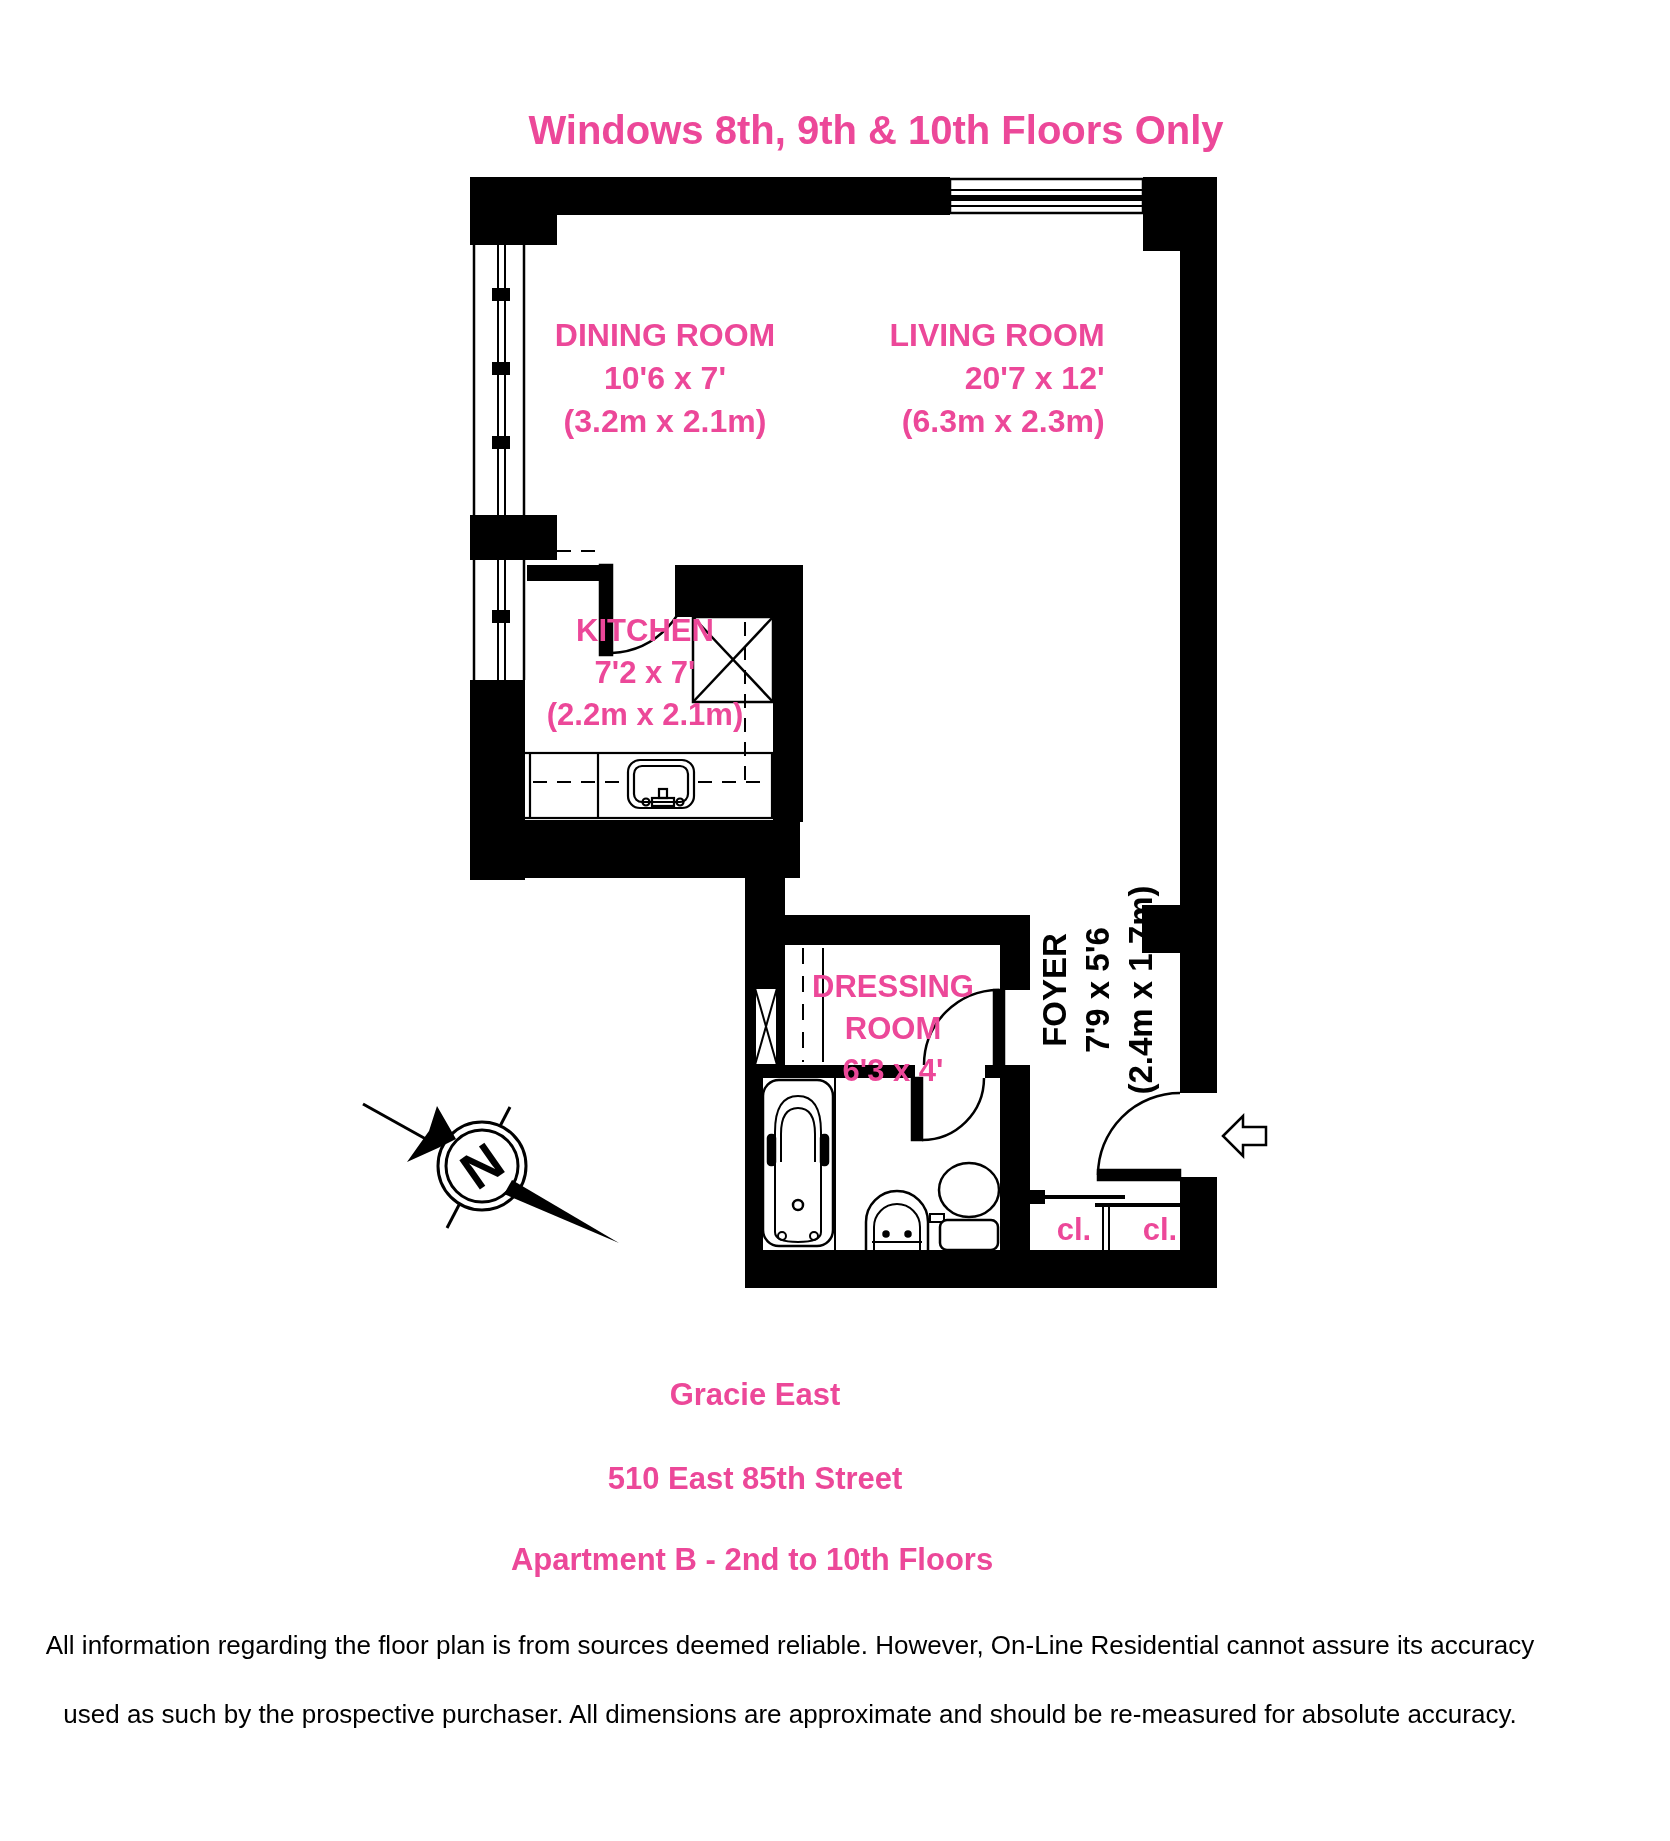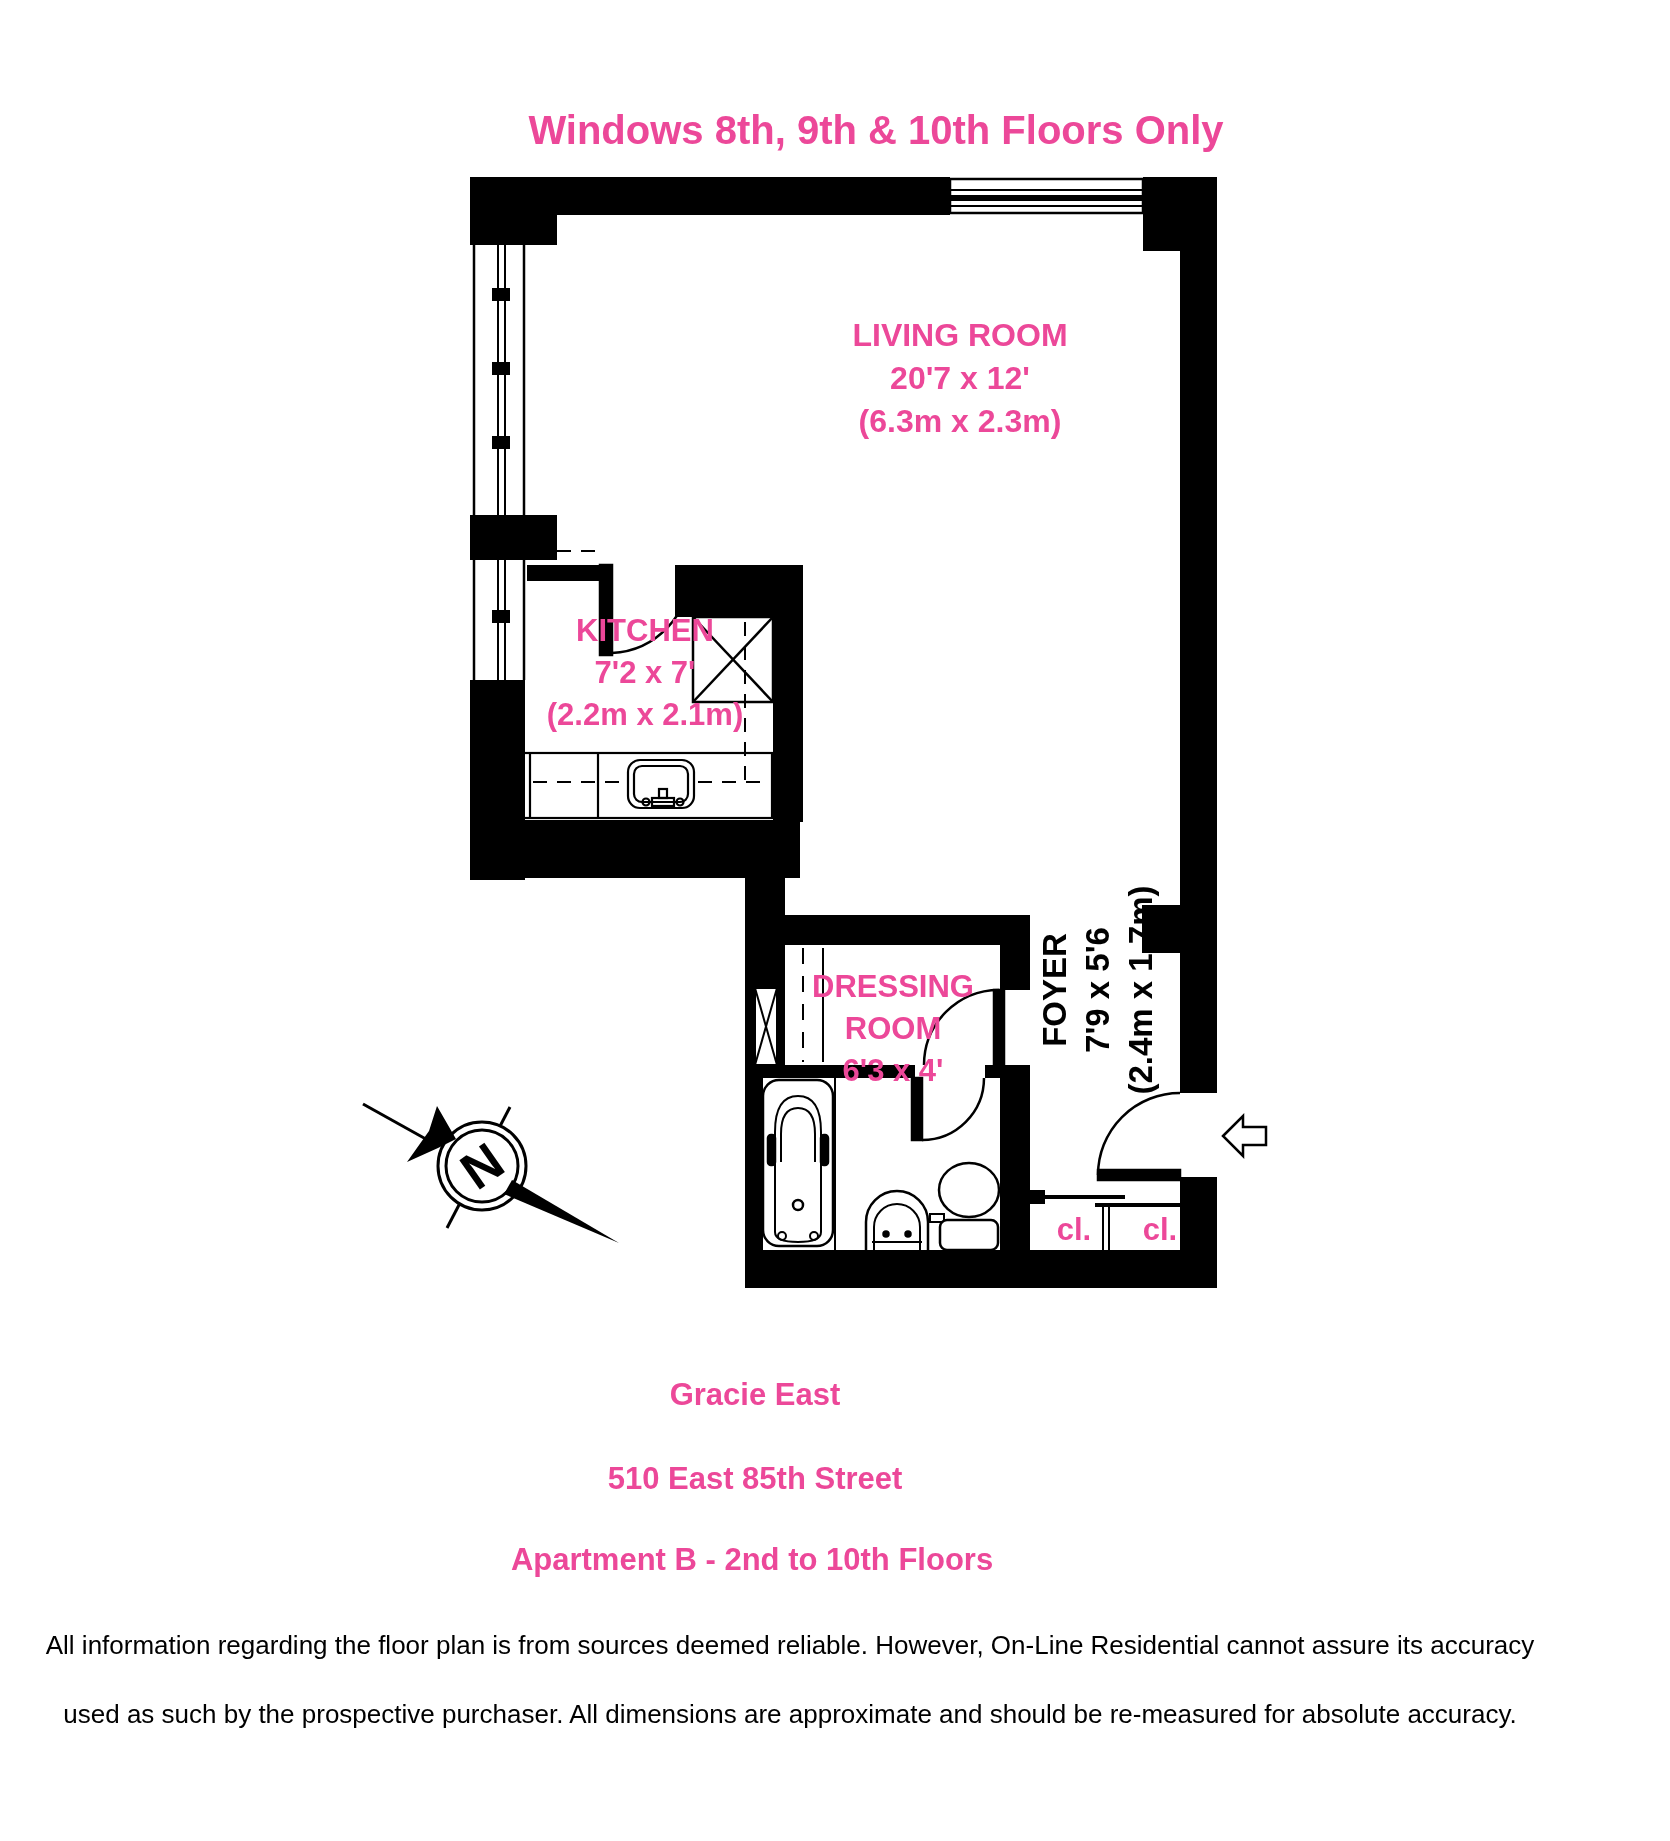--- a/index.html
+++ b/index.html
@@ -207,22 +207,27 @@
       <circle cx="482" cy="1166" r="44" fill="#fff" stroke="#000" stroke-width="3"></circle>
       <circle cx="482" cy="1166" r="36" fill="none" stroke="#000" stroke-width="3"></circle>
       <polygon points="437,1106 456,1139 438,1148 407,1162 429,1131" fill="#000"></polygon>
       <polygon points="512,1180 619,1243 504,1194" fill="#000"></polygon>
       <text x="482" y="1184" text-anchor="middle" font-size="52" font-weight="bold" transform="rotate(-35 482 1166)" fill="#000">N</text>
     </g>
   </svg>
 
   <div class="lbl title" style="left:876px; top:108px;">Windows 8th, 9th &amp; 10th Floors Only</div>
 
-
-  <div class="lbl room" style="left:960px; top:314px;">
+  <div class="lbl room" style="left:665px; top:314px;">
+    <div>DINING ROOM</div>
+    <div>10'6 x 7'</div>
+    <div>(3.2m x 2.1m)</div>
+  </div>
+
+  <div class="lbl room" style="left:997px; top:314px;text-align:right;">
     <div>LIVING ROOM</div>
     <div>20'7 x 12'</div>
     <div>(6.3m x 2.3m)</div>
   </div>
 
   <div class="lbl room-sm" style="left:645px; top:610px;">
     <div>KITCHEN</div>
     <div>7'2 x 7'</div>
     <div>(2.2m x 2.1m)</div>
   </div>

